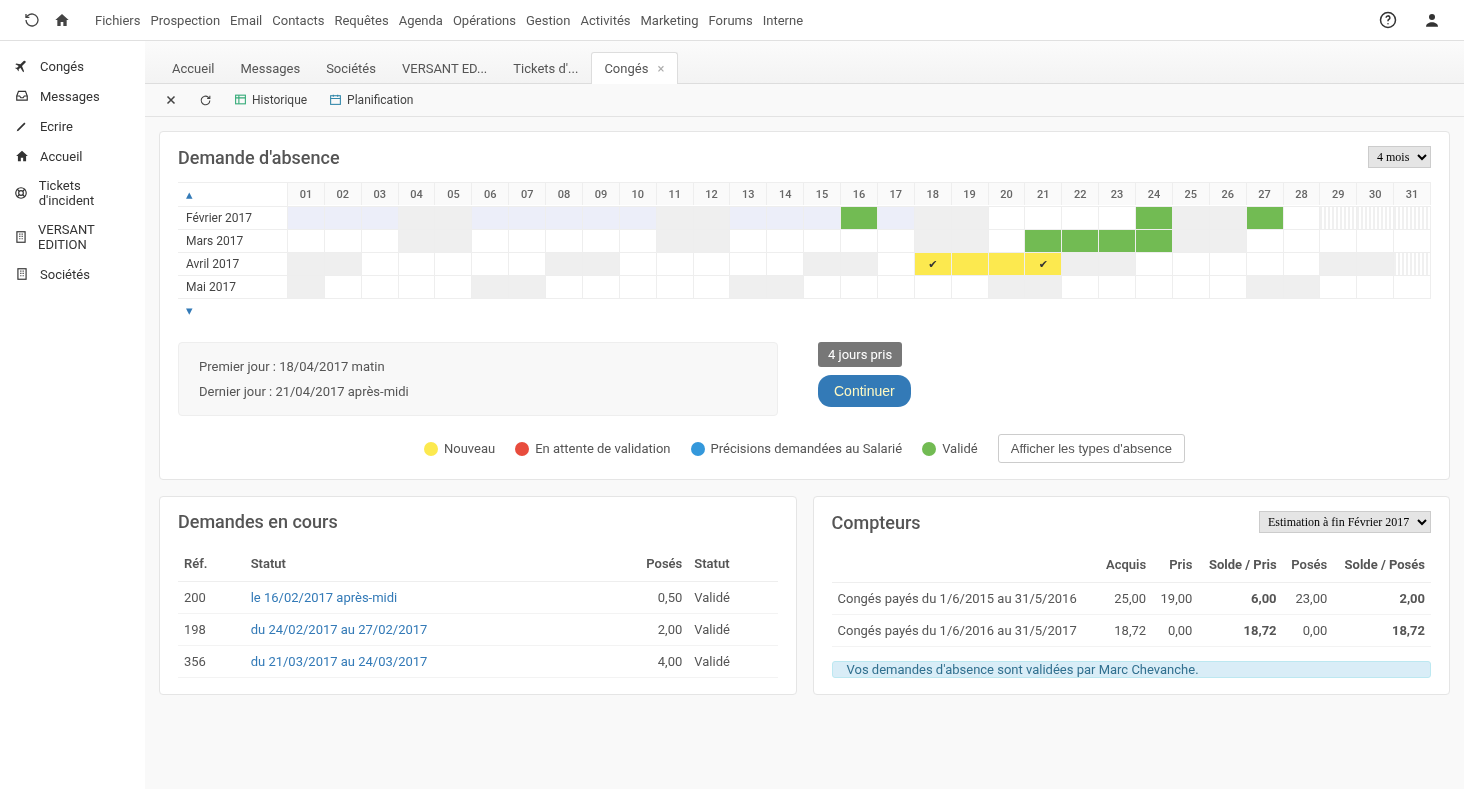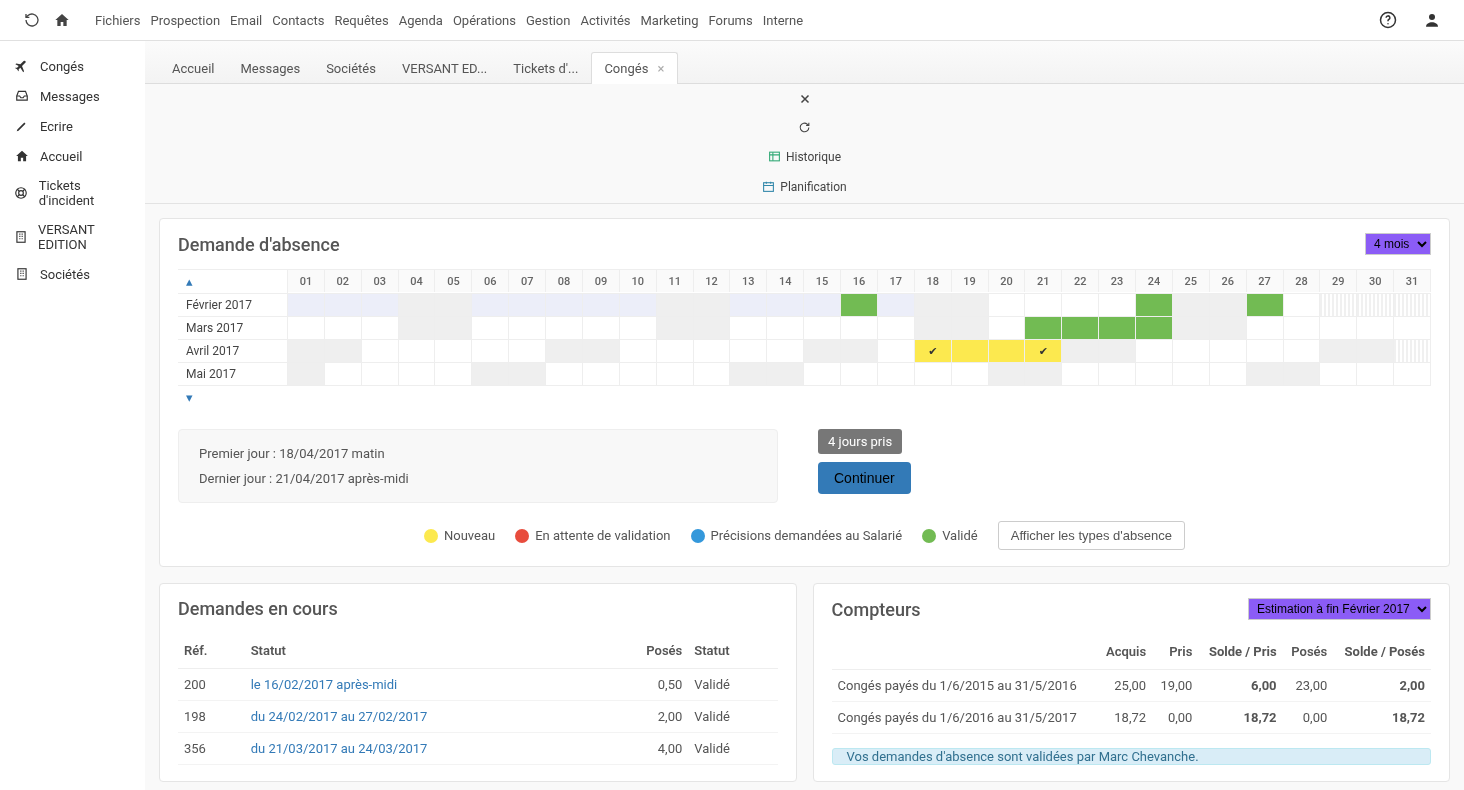--- a/index.html
+++ b/index.html
@@ -12,49 +12,49 @@
 .topbar .right-icons .icon-btn { color: #333; }
 .layout { display: flex; }
 .sidebar { width: 145px; padding: 10px 0; }
 .sidebar-item { display: flex; align-items: center; gap: 10px; padding: 7px 14px; cursor: pointer; color: #333; font-size: 13px; }
 .sidebar-item .sicon { width: 16px; height: 16px; display: inline-flex; align-items: center; justify-content: center; }
 .main { flex: 1; background: #f9f9f9; min-height: calc(100vh - 42px); padding: 0; }
 .tabs { display: flex; align-items: center; padding: 10px 14px 0 14px; border-bottom: 1px solid #ddd; background: #fff; margin: 0; background: linear-gradient(#fbfbfb,#f3f3f3); }
 .tab { padding: 8px 12px; color: #555; cursor: pointer; font-size: 13px; border: 1px solid transparent; border-bottom: none; position: relative; top: 1px; }
 .tab.active { background: #fff; border-color: #ddd; border-radius: 3px 3px 0 0; }
 .tab .close { margin-left: 6px; color: #aaa; cursor: pointer; }
-.toolbar { display: flex; align-items: center; gap: 10px; padding: 6px 14px; border-bottom: 1px solid #e3e3e3; background: #f9f9f9; flex-direction: column; }
+.toolbar { display: flex; align-items: center; gap: 10px; padding: 6px 14px; border-bottom: 1px solid #e3e3e3; background: #f9f9f9; }
 .toolbar .tbtn { display: flex; align-items: center; gap: 4px; padding: 3px 6px; cursor: pointer; font-size: 12px; color: #444; }
 .toolbar .tbtn .ticon { width: 14px; height: 14px; }
 .content { padding: 14px; }
 .card { background: #fff; border: 1px solid #e5e5e5; border-radius: 4px; margin-bottom: 16px; }
 .card-header { display: flex; align-items: center; justify-content: space-between; padding: 14px 18px; }
 .card-header h2 { font-size: 18px; font-weight: 500; color: #555; }
 .card-body { padding: 0 18px 16px 18px; }
-.range-select { border: 1px solid #ccc; padding: 2px 4px; font-size: 12px; background: #8b5cf6; }
+.range-select { border: 1px solid #ccc; padding: 2px 4px; font-size: 12px; background: #e5e5e5; font-family: Liberation Serif, serif; }
 .calendar { border-top: 1px solid #eee; }
 .cal-row { display: flex; border-bottom: 1px solid #eee; }
 .cal-label { width: 110px; padding: 4px 8px; font-size: 12px; color: #444; border-right: 1px solid #eee; display: flex; align-items: center; }
 .cal-days { flex: 1; display: grid; grid-template-columns: repeat(31, 1fr); }
 .cal-day { border-right: 1px solid #eee; height: 22px; display: flex; align-items: center; justify-content: center; font-size: 11px; color: #666; }
 .cal-day.header { background: #fafafa; font-weight: 500; }
 .cal-day.wknd { background: #efefef; }
 .cal-day.lav { background: #eceef9; }
 .cal-day.green { background: #72bb53; }
 .cal-day.yellow { background: #fce94f; }
 .cal-day.out { background: repeating-linear-gradient(90deg,#f0f0f0,#f0f0f0 2px,#fff 2px,#fff 4px); }
 .cal-day .check { color: #333; font-size: 11px; }
 .chev-row { padding: 4px 8px; }
 .chev { color: #337ab7; cursor: pointer; font-size: 13px; display: inline-block; }
 .info-box { display: flex; gap: 40px; align-items: flex-start; margin-top: 20px; }
 .info-panel { background: #f8f8f8; border: 1px solid #eee; border-radius: 4px; padding: 16px 20px; flex: 0 0 600px; }
 .info-panel p { font-size: 13px; color: #555; margin-bottom: 10px; }
 .action-col { display: flex; flex-direction: column; gap: 8px; align-items: flex-start; }
 .badge-gray { background: #777; color: #fff; padding: 5px 10px; border-radius: 3px; font-size: 13px; display: inline-block; text-align: center; }
-.btn-primary { background: #337ab7; color: #000000; border: none; padding: 8px 16px; border-radius: 4px; font-size: 14px; cursor: pointer; }
+.btn-primary { background: #337ab7; color: #fef9c3; border: none; padding: 8px 16px; border-radius: 13px; font-size: 14px; cursor: pointer; }
 .legend { display: flex; align-items: center; gap: 20px; margin-top: 18px; flex-wrap: wrap; justify-content: center; }
 .legend-item { display: flex; align-items: center; gap: 6px; font-size: 13px; color: #555; }
 .dot { width: 14px; height: 14px; border-radius: 50%; }
 .dot.y { background: #fce94f; }
 .dot.r { background: #e84c3d; }
 .dot.b { background: #3498db; }
 .dot.g { background: #72bb53; }
 .btn-outline { background: #fff; border: 1px solid #ccc; padding: 6px 12px; border-radius: 3px; font-size: 13px; cursor: pointer; color: #555; }
 .two-col { display: flex; gap: 16px; }
 .two-col .card { flex: 1; }

